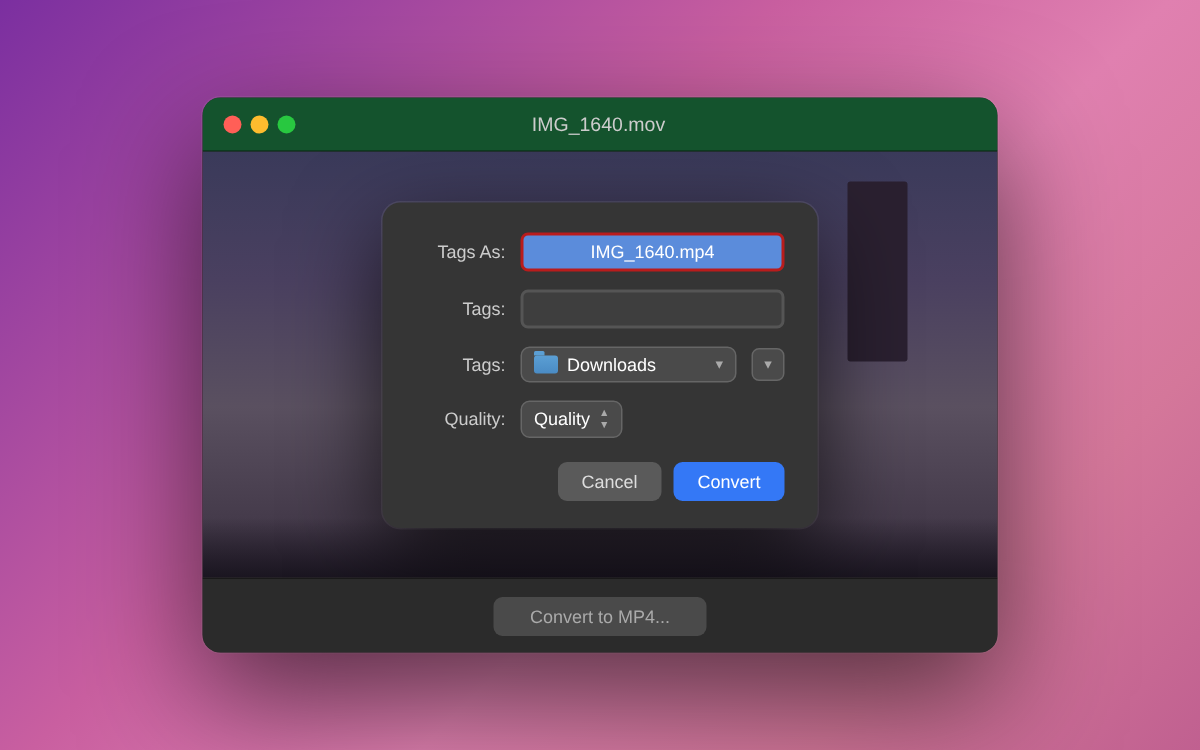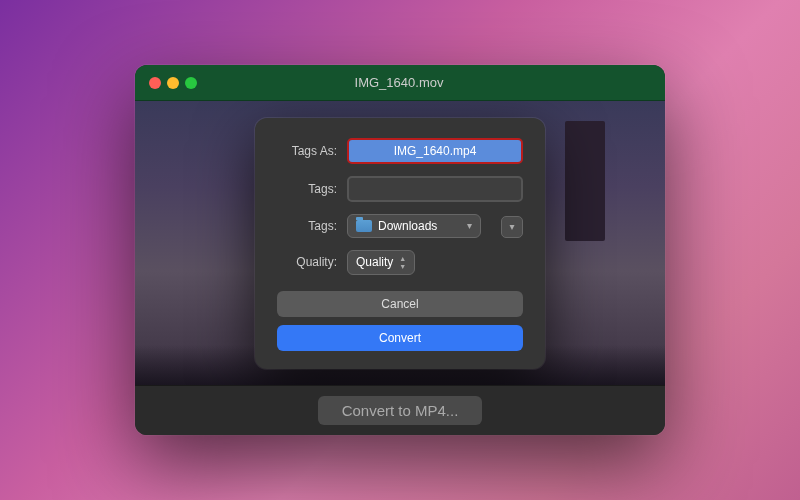--- a/index.html
+++ b/index.html
@@ -116,21 +116,21 @@
       border-top: 1px solid rgba(0,0,0,0.4);
       flex-shrink: 0;
     }
 
     .convert-mp4-btn {
       background: #4a4a4a;
       color: #aaa;
       border: none;
       border-radius: 6px;
       padding: 6px 24px;
-      font-size: 15px;
+      font-size: 12px;
       cursor: pointer;
     }
 
     
     .dialog-overlay {
       position: absolute;
       inset: 0;
       display: flex;
       align-items: center;
       justify-content: center;
@@ -178,23 +178,23 @@
     }
 
     .where-row {
       display: flex;
       align-items: center;
       margin-bottom: 12px;
     }
 
     .where-select-wrapper {
       display: flex;
-      align-items: flex-end;
-      flex: 1;
-      gap: 20px;
+      align-items: center;
+      flex: 1;
+      gap: 10px;
     }
 
     .where-select {
       flex: 1;
       display: flex;
       align-items: center;
       background: #4a4a4a;
       border: 1px solid #666;
       border-radius: 6px;
       padding: 4px 8px;
@@ -262,21 +262,20 @@
       font-size: 7px;
       color: #aaa;
       line-height: 1;
     }
 
     .dialog-buttons {
       display: flex;
       justify-content: flex-end;
       gap: 8px;
       margin-top: 16px;
-      flex-direction: column;
     }
 
     .btn-cancel {
       background: #5a5a5a;
       color: #ddd;
       border: none;
       border-radius: 6px;
       padding: 6px 16px;
       font-size: 12px;
       cursor: pointer;

